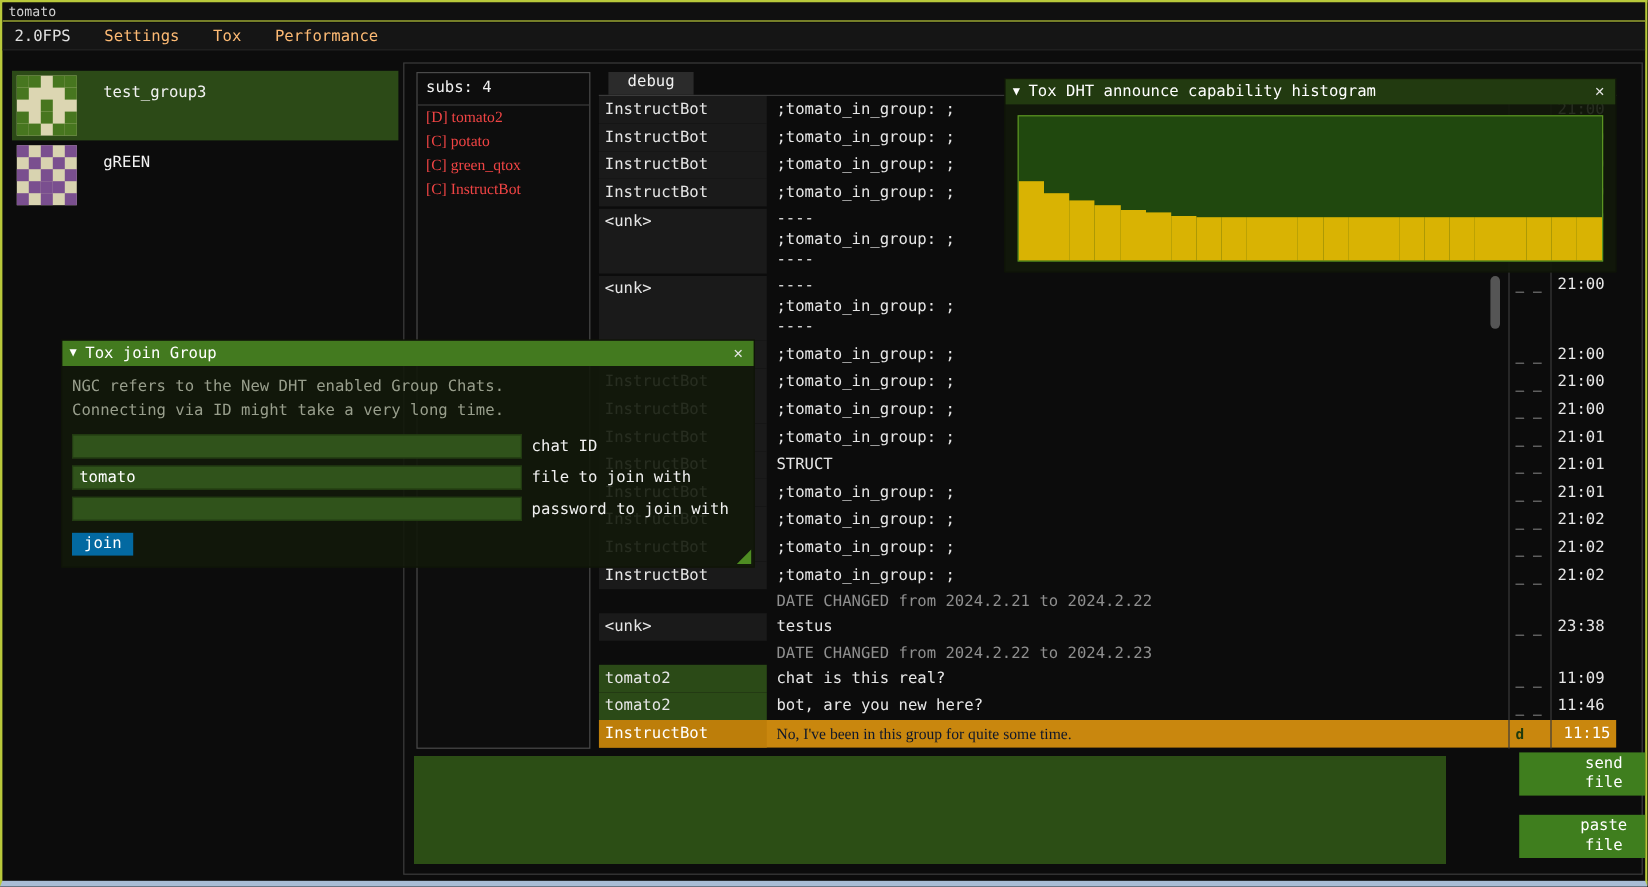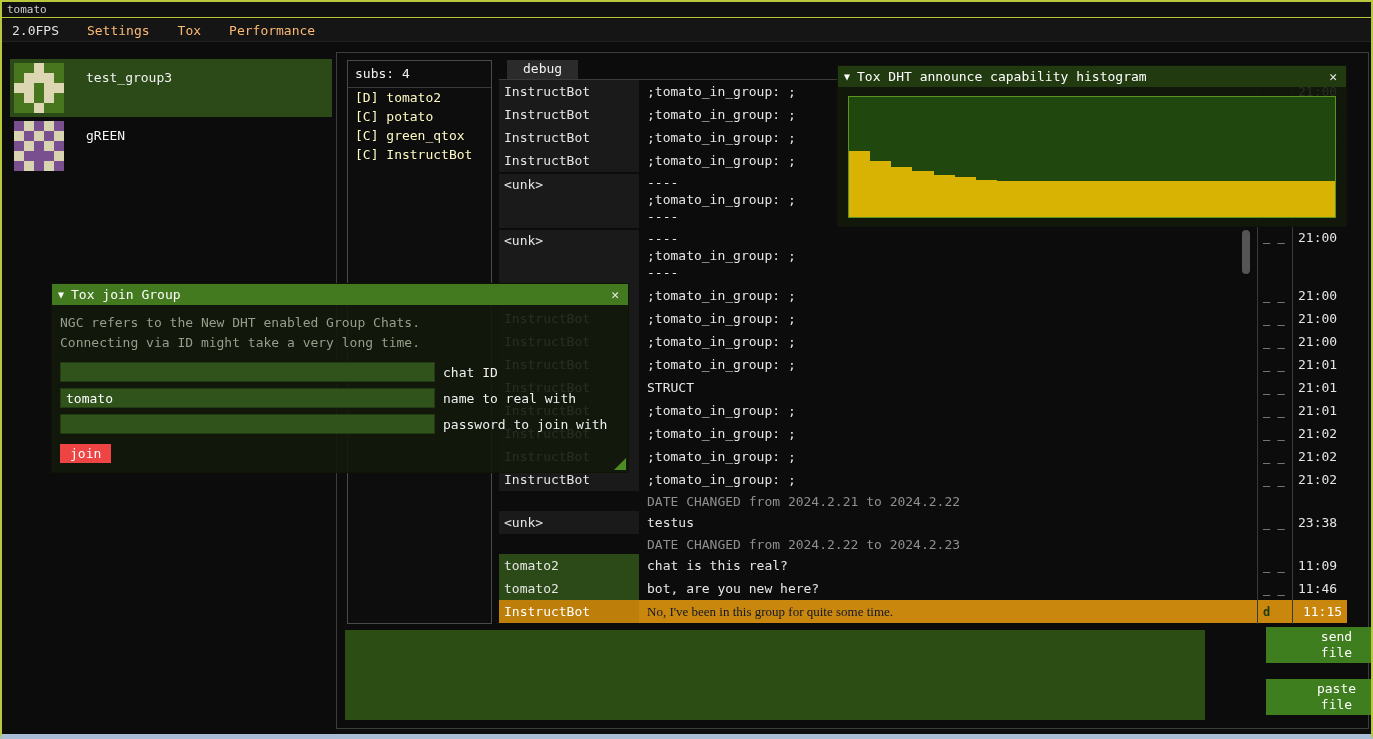--- a/index.html
+++ b/index.html
@@ -22,21 +22,21 @@
   .group-item { display:flex; height:58px; align-items:center; }
   .group-item.selected { background:#2c4a17; }
   .avatar { width:50px; height:50px; margin-left:4px; display:grid;
     grid-template-columns:repeat(5,1fr); grid-template-rows:repeat(5,1fr); flex:0 0 50px; }
   .avatar .px { width:100%; height:100%; }
   .group-label { margin:0 0 0 22px; align-self:flex-start; padding-top:11px; color:#f2f2f2; }
   
   .subs-panel { position:absolute; left:345px; top:58px; width:145px; height:564px;
     background:#0d0d0d; border:1px solid #4a4a4a; }
   .subs-header { padding:5px 7px 6px 7px; border-bottom:1px solid #3a3a3a; color:#f0f0f0; }
-  .sub-item { padding:2px 7px; color:#fef9c3; }
+  .sub-item { padding:2px 7px; color:#ef4444;font-family:Liberation Serif, serif; }
   
   .group-window { position:absolute; left:334px; top:50px; width:1033px; height:677px;
     border:1px solid #3d3d3d; }
   
   .chat-tabbar { position:absolute; left:497px; top:58px; width:848px; height:20px;
     border-bottom:1px solid #3a3a3a; display:flex; }
   .tab { background:#2b2b2b; color:#f0f0f0; padding:1px 16px 2px 16px; margin-left:8px; }
   .chat-rows { position:absolute; left:497px; top:78px; width:848px; height:544px; overflow:hidden; z-index:1; }
   .crow { display:flex; height:23px; align-items:center; }
   .crow:first-child { margin-top:-4px; }
@@ -77,21 +77,21 @@
   .join-window { left:49px; top:281px; width:578px; height:190px; z-index:20; }
   .join-window .fwin-title { background:#437a1f; }
   .hist-window { left:835px; top:63px; width:510px; height:162px; z-index:15; }
   .hist-window .fwin-title { background:#223a10; }
   .join-body { padding:8px; }
   .join-desc { color:#989e8c; line-height:20px; white-space:pre-line; margin-bottom:9px; }
   .jrow { display:flex; align-items:center; margin-bottom:6px; }
   .jinput { width:375px; height:20px; background:#30531b; border:1px solid #223b12;
     color:#fff; font-family:"DejaVu Sans Mono", monospace; font-size:13px; padding:0 5px; outline:none; }
   .jlabel { margin-left:8px; color:#f0f0f0; }
-  .join-btn { margin-top:4px; background:#ef4444; color:#fff; border:none; padding:2px 10px;
+  .join-btn { margin-top:4px; background:#0369a1; color:#fff; border:none; padding:2px 10px;
     font-family:"DejaVu Sans Mono", monospace; font-size:13px; cursor:pointer; }
   .resize-grip { position:absolute; right:2px; bottom:2px; width:0; height:0;
     border-left:12px solid transparent; border-bottom:12px solid #4e8c22; }
   .hist-plot { position:absolute; left:10px; top:30px; width:488px; height:122px;
     background:#20480e; border:1px solid #5c9422; display:flex; align-items:flex-end; }
   .hist-plot .bar { flex:1 1 auto; }
 </style>
 </head>
 <body>
 
@@ -339,21 +339,21 @@
     <div class="join-body">
       <div class="join-desc">NGC refers to the New DHT enabled Group Chats.
 Connecting via ID might take a very long time.</div>
       <div>
           <div class="jrow">
             <input class="jinput" style="">
             <div class="jlabel">chat ID</div>
           </div>
           <div class="jrow">
             <input class="jinput" value="tomato" style="">
-            <div class="jlabel">name to real with</div>
+            <div class="jlabel">file to join with</div>
           </div>
           <div class="jrow">
             <input class="jinput" style="">
             <div class="jlabel">password to join with</div>
           </div>
         </div>
       <button class="join-btn">join</button>
     </div>
     <div class="resize-grip"></div>
   </div>

